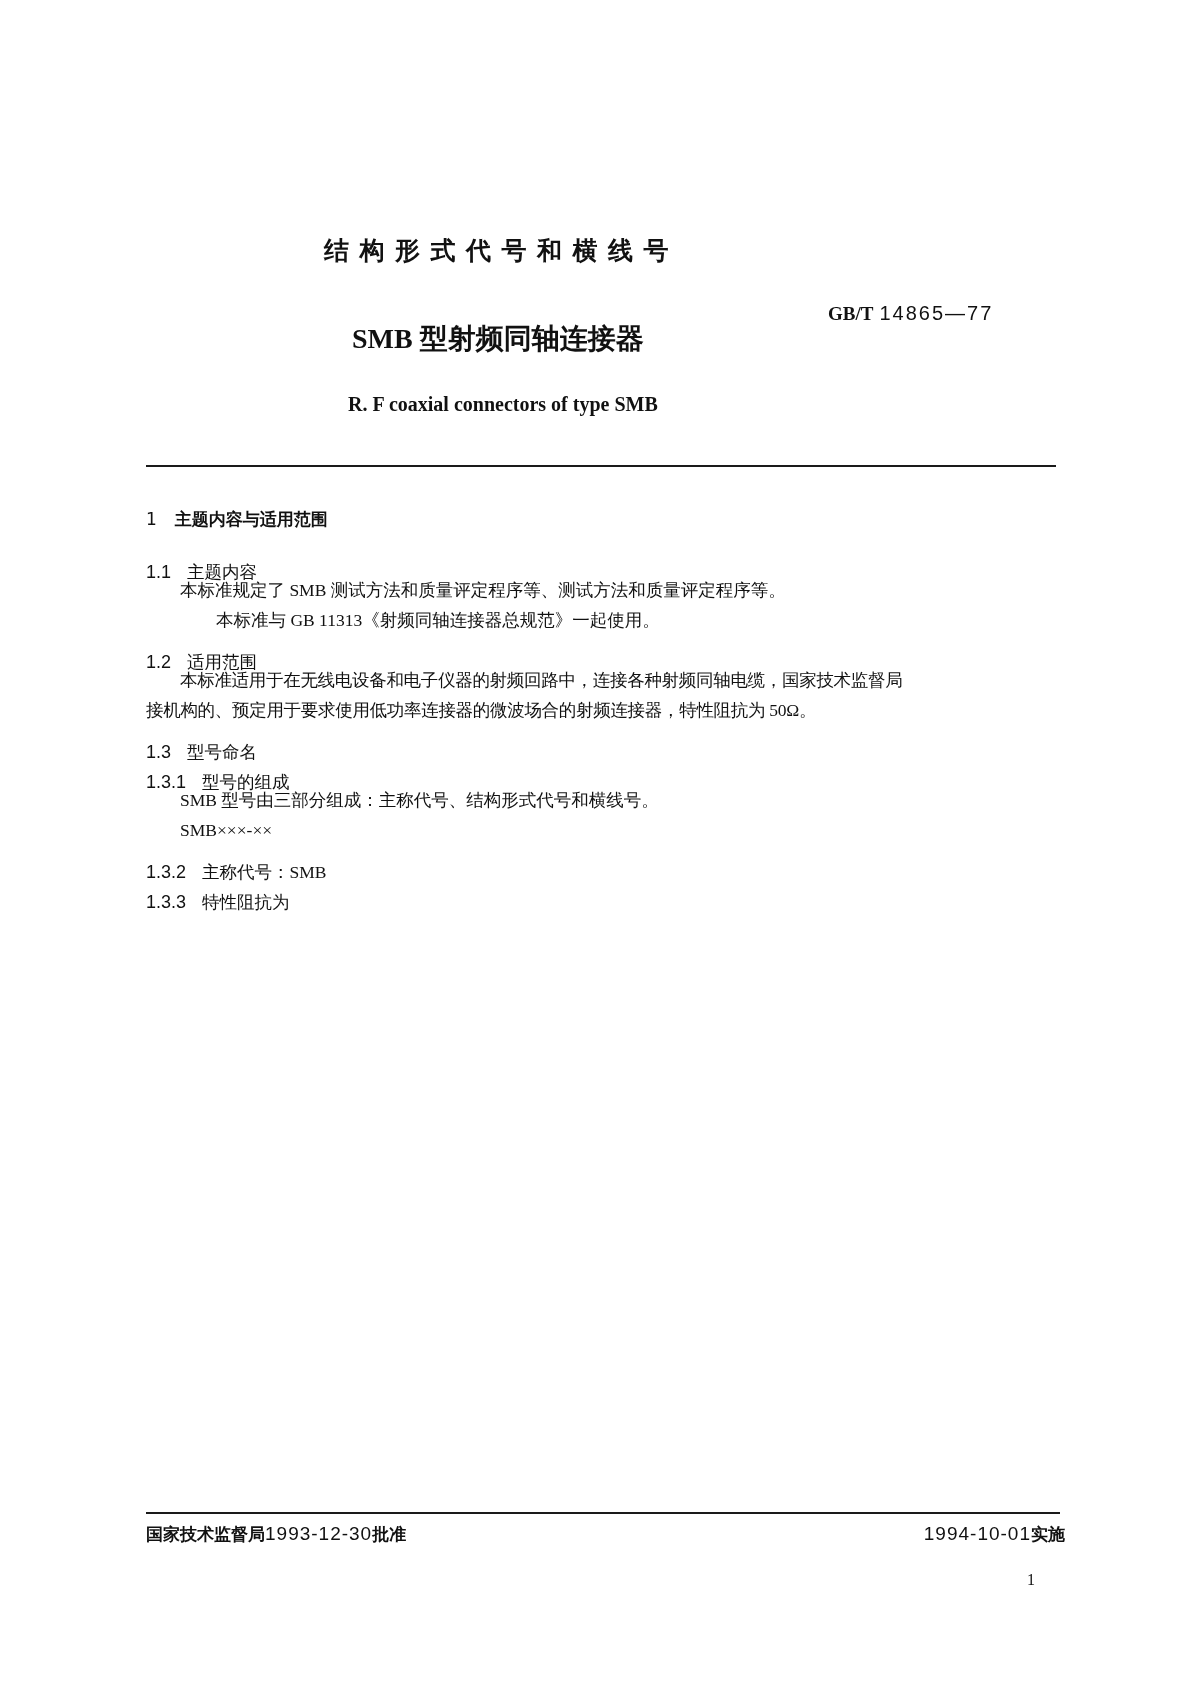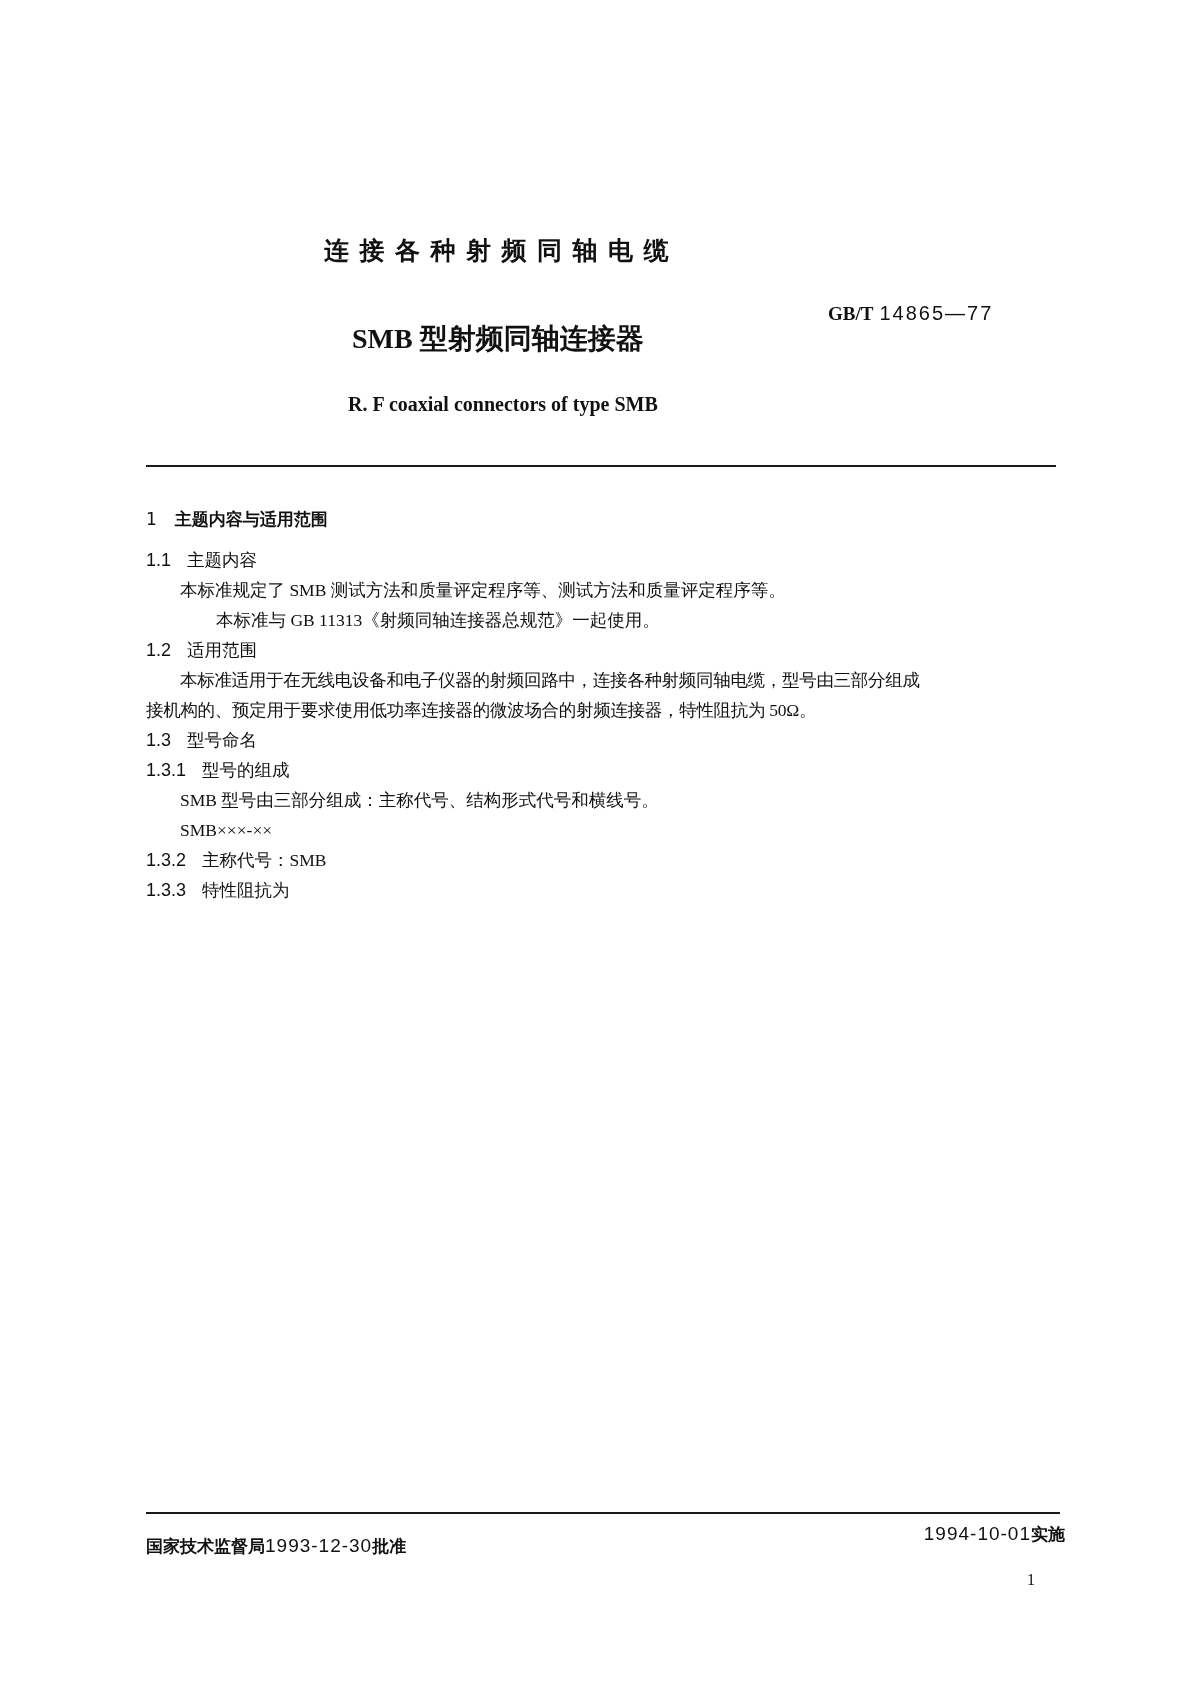--- a/index.html
+++ b/index.html
@@ -72,38 +72,38 @@
     .section-heading .sec-num { margin-right: 18px; font-weight: normal; }
 
     .body-line {
       font-family: "Liberation Serif", "DejaVu Serif", serif;
       font-size: 17.5px;
       line-height: 22px;
     }
     .sub-heading {
       font-size: 17.5px;
       line-height: 22px;
+      margin-top: 12px;
     }
     .sub-heading .clause-num {
       font-family: "Liberation Sans", sans-serif;
       display: inline-block;
       margin-right: 16px;
       font-size: 18px;
     }
     .sub-heading .clause-text {
       font-family: "Liberation Serif", "DejaVu Serif", serif;
     }
 
     .footer-left {
       left: 146px; top: 1523px;
       font-family: "DejaVu Sans", "Liberation Sans", sans-serif;
       font-weight: bold;
       font-size: 17px;
       line-height: 22px;
-      margin-top: 12px;
     }
     .footer-right {
       right: 126px; top: 1523px;
       font-family: "DejaVu Sans", "Liberation Sans", sans-serif;
       font-weight: bold;
       font-size: 17px;
       line-height: 22px;
       text-align: right;
     }
     .footer-left .date, .footer-right .date {
@@ -115,21 +115,21 @@
     .page-number {
       left: 1027px; top: 1570px;
       font-family: "Liberation Serif", serif;
       font-size: 16px;
       line-height: 20px;
     }
   </style>
 </head>
 <body>
 
-<div class="abs national-header">连接各种射频同轴电缆</div>
+<div class="abs national-header">结构形式代号和横线号</div>
 
 <div class="abs std-number">
   <span class="prefix">GB/T</span><span class="num">14865—77</span>
 </div>
 
 <div class="abs doc-title">SMB 型射频同轴连接器</div>
 <div class="abs doc-subtitle">R. F coaxial connectors of type SMB</div>
 
 <div class="rule rule-top"></div>
 
@@ -139,21 +139,21 @@
 
 <div class="abs sub-heading" style="left:146px; top:549px;">
   <span class="clause-num">1.1</span><span class="clause-text">主题内容</span>
 </div>
 <div class="abs body-line" style="left:180px; top:579px;">本标准规定了 SMB 测试方法和质量评定程序等、测试方法和质量评定程序等。</div>
 <div class="abs body-line" style="left:180px; top:609px;margin-left:36px;">本标准与 GB 11313《射频同轴连接器总规范》一起使用。</div>
 
 <div class="abs sub-heading" style="left:146px; top:639px;">
   <span class="clause-num">1.2</span><span class="clause-text">适用范围</span>
 </div>
-<div class="abs body-line" style="left:180px; top:669px; letter-spacing:-0.3px;">本标准适用于在无线电设备和电子仪器的射频回路中，连接各种射频同轴电缆，型号由三部分组成</div>
+<div class="abs body-line" style="left:180px; top:669px; letter-spacing:-0.3px;">本标准适用于在无线电设备和电子仪器的射频回路中，连接各种射频同轴电缆，国家技术监督局</div>
 <div class="abs body-line" style="left:146px; top:699px; letter-spacing:-0.3px;">接机构的、预定用于要求使用低功率连接器的微波场合的射频连接器，特性阻抗为 50Ω。</div>
 
 <div class="abs sub-heading" style="left:146px; top:729px;">
   <span class="clause-num">1.3</span><span class="clause-text">型号命名</span>
 </div>
 
 <div class="abs sub-heading" style="left:146px; top:759px;">
   <span class="clause-num">1.3.1</span><span class="clause-text">型号的组成</span>
 </div>
 <div class="abs body-line" style="left:180px; top:789px;">SMB 型号由三部分组成：主称代号、结构形式代号和横线号。</div>

